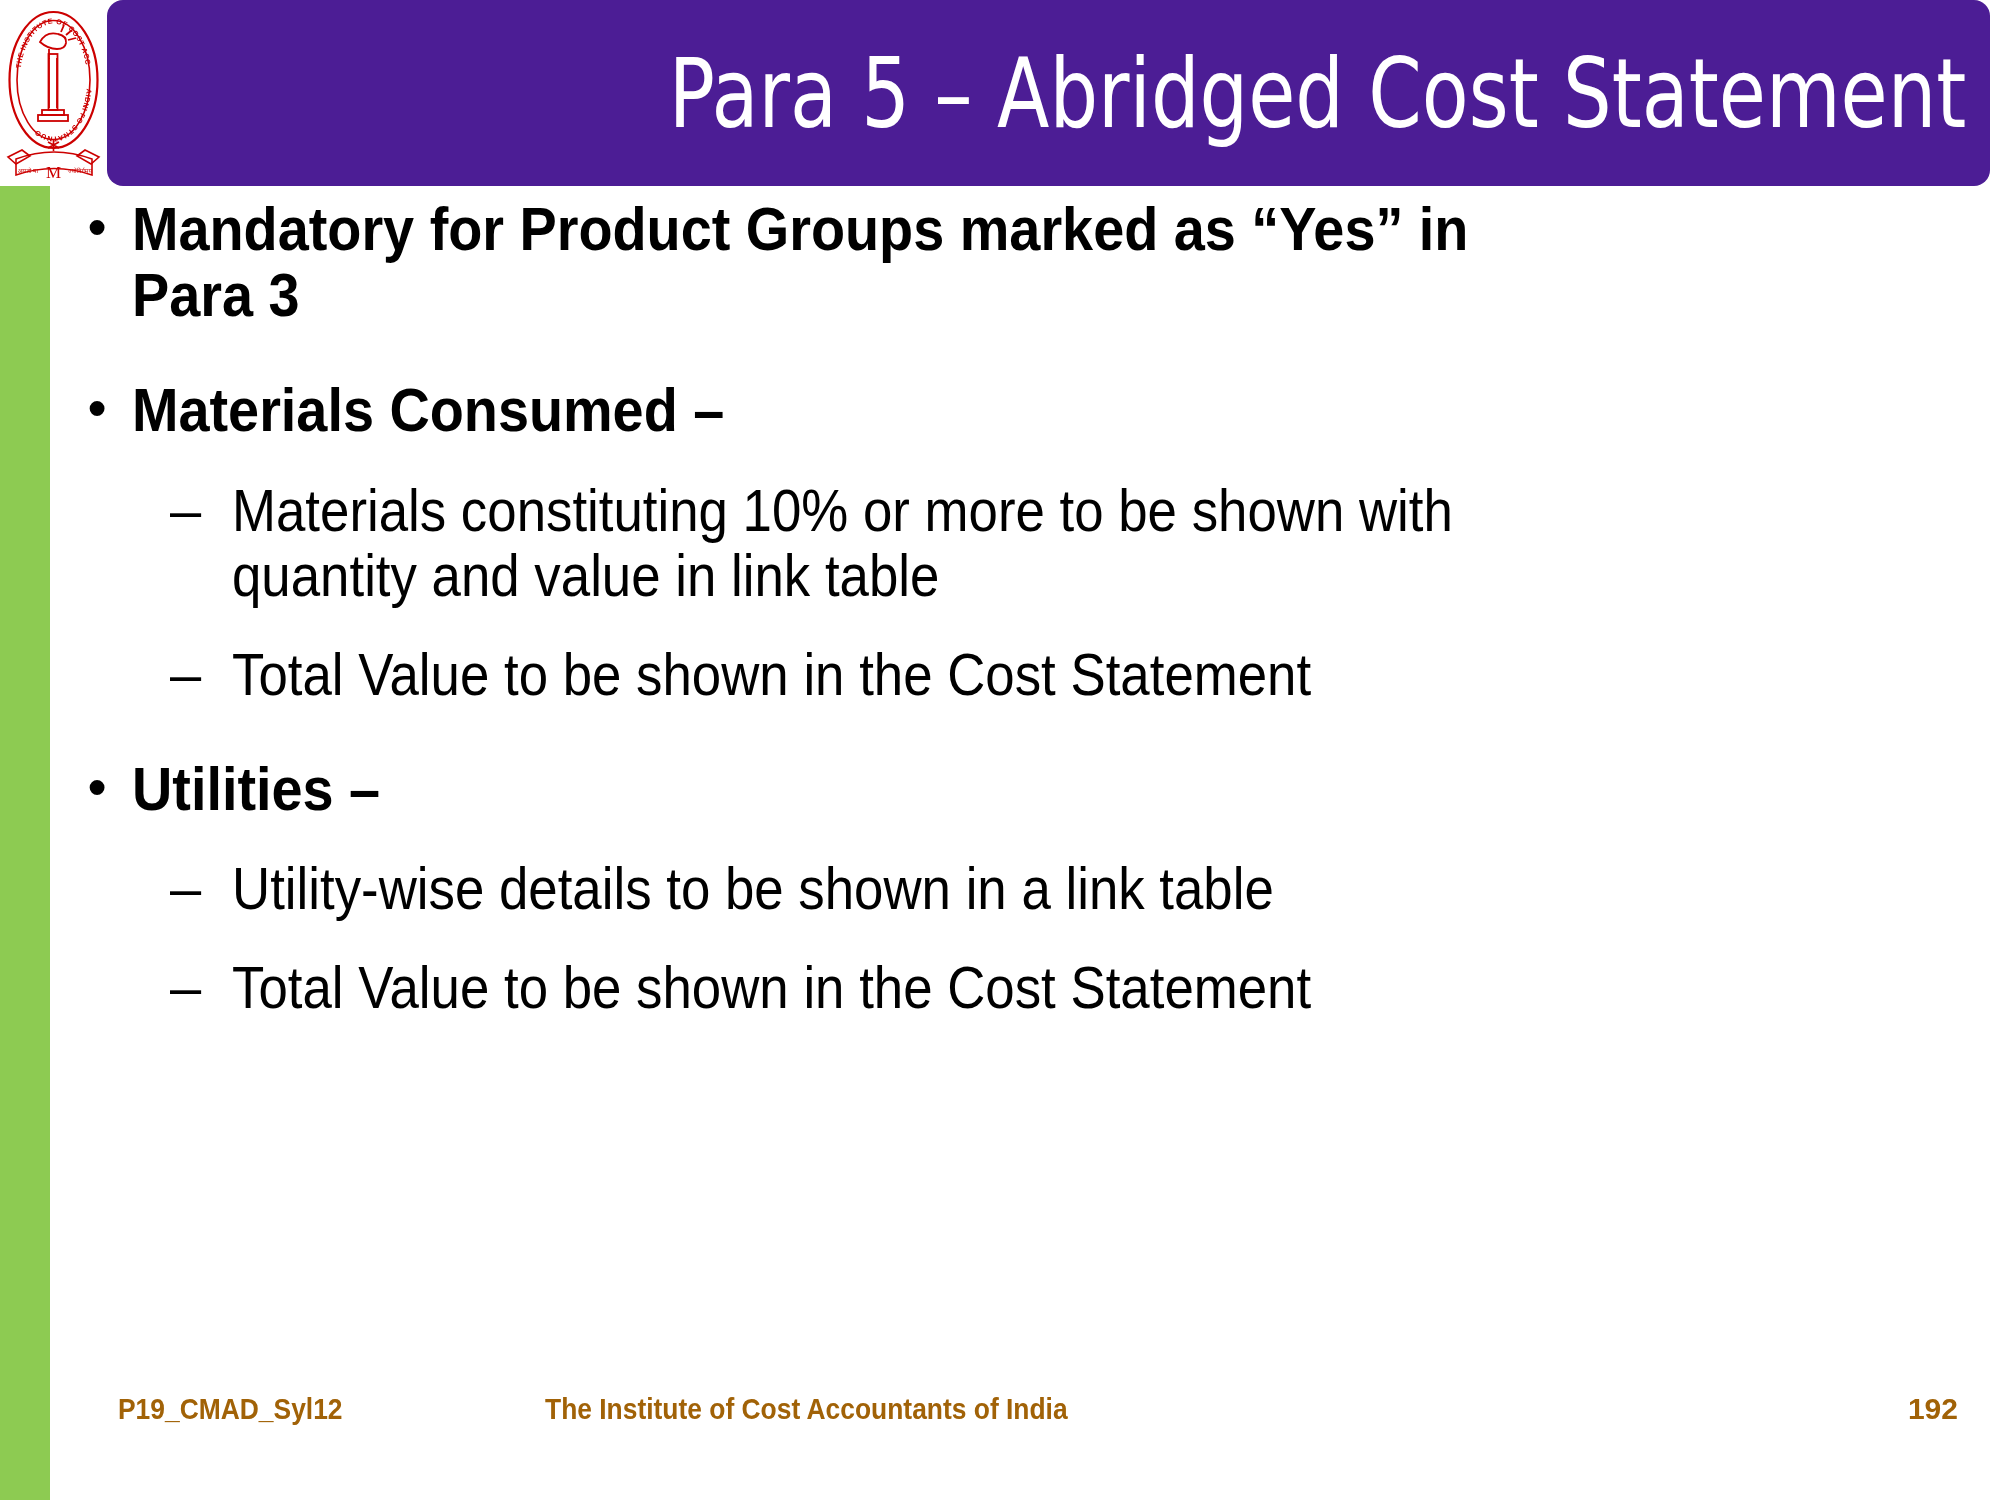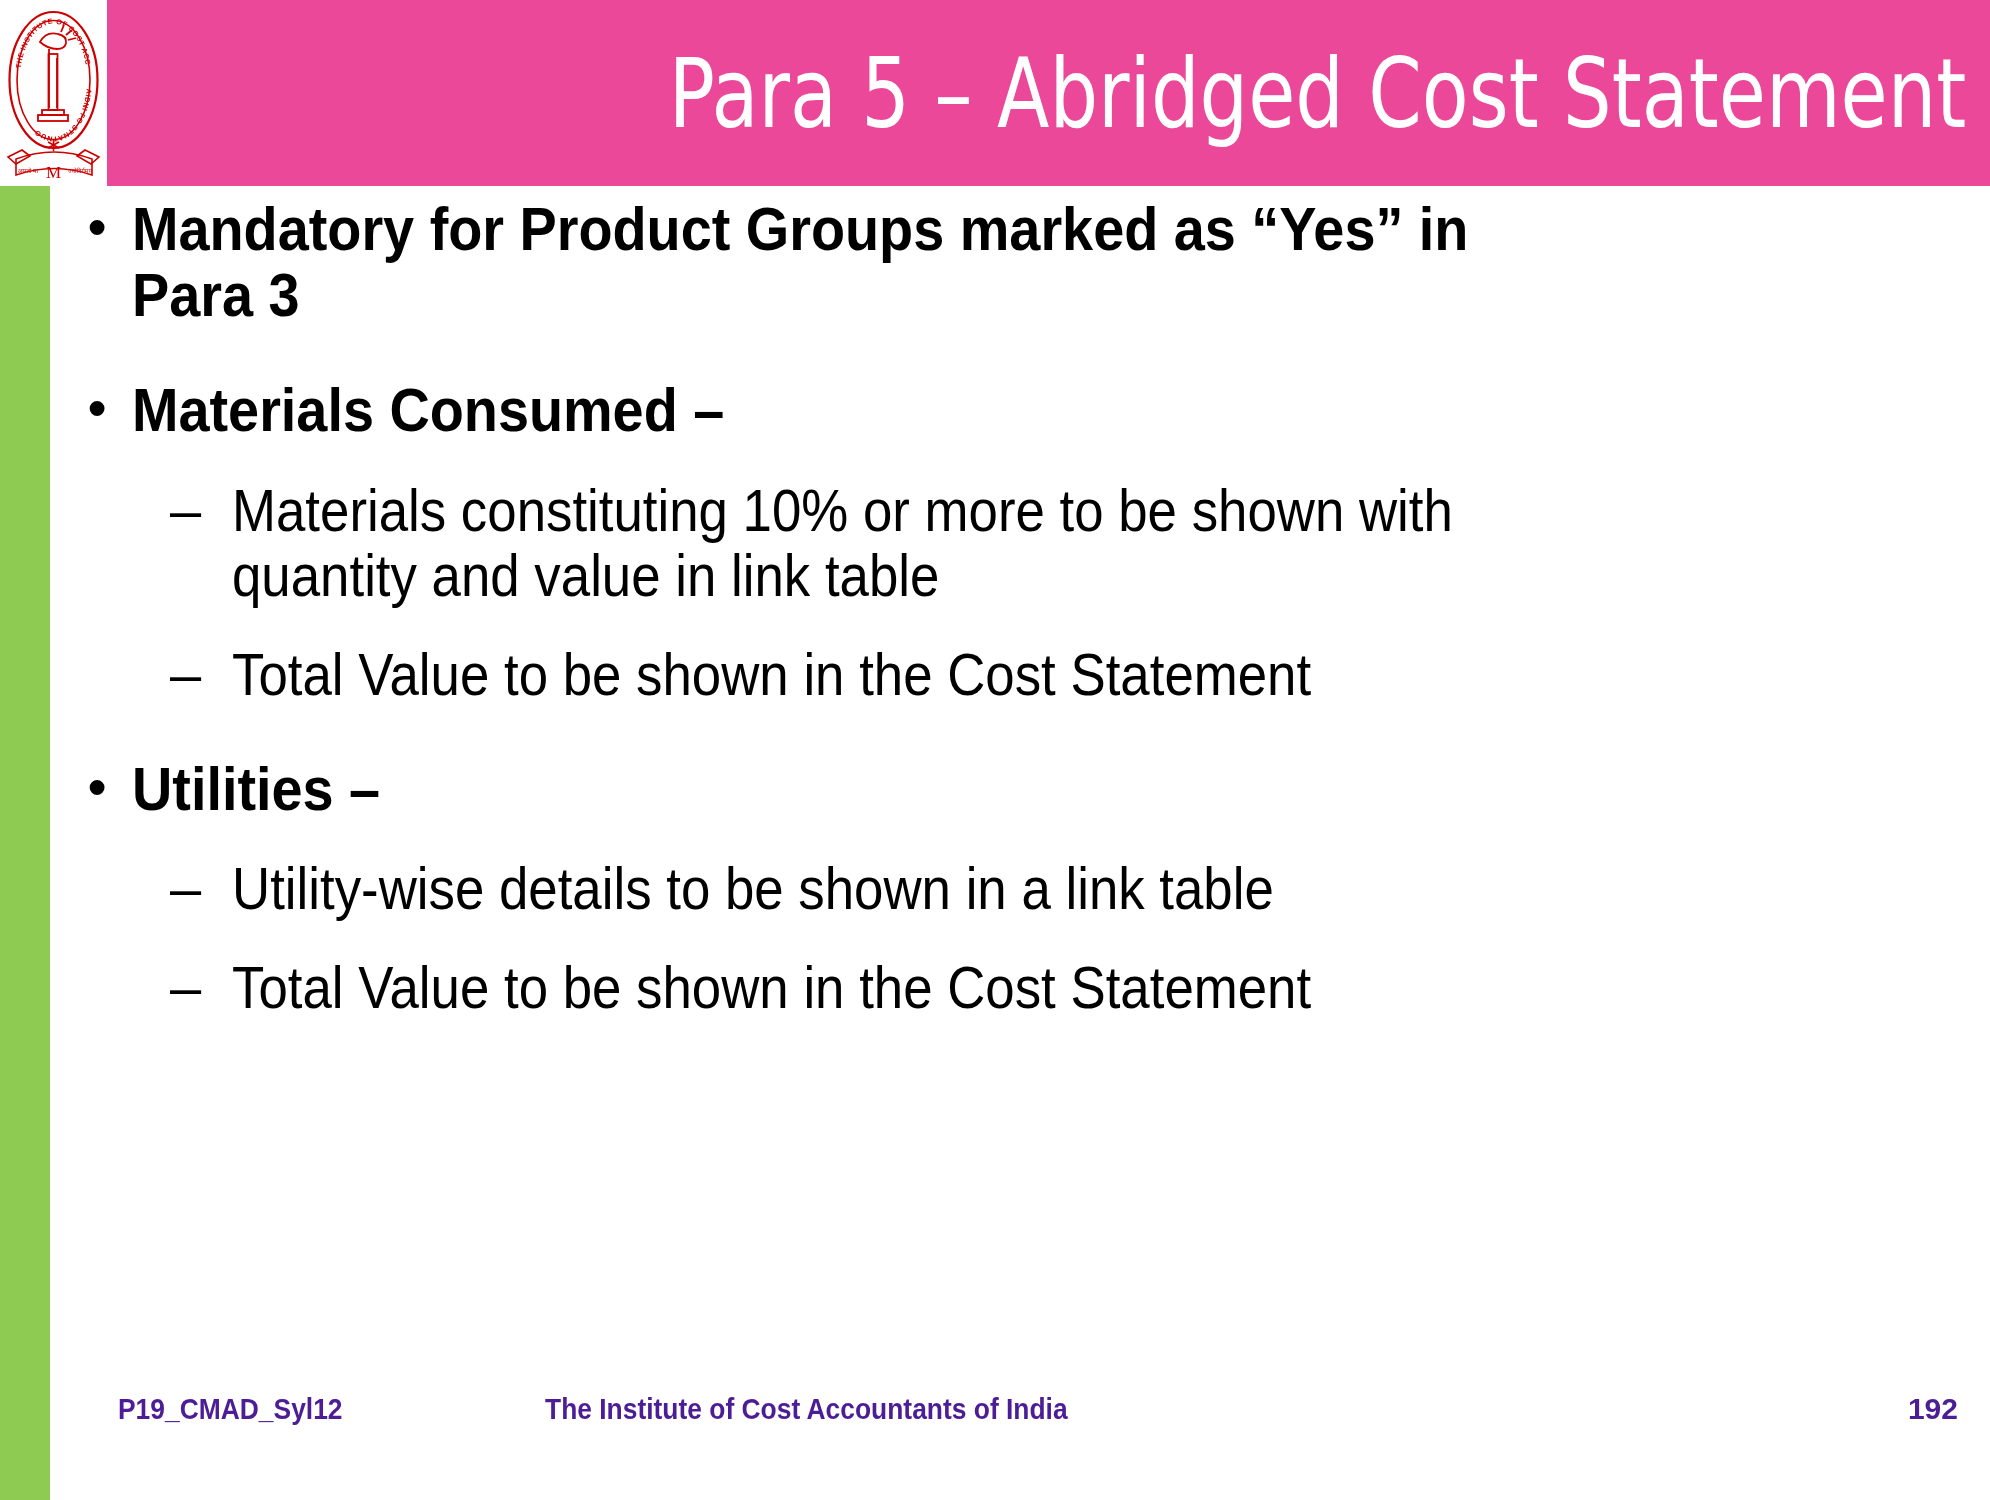--- a/index.html
+++ b/index.html
@@ -15,21 +15,22 @@
     font-family: "Liberation Sans", sans-serif;
   }
 
   
   #title-bar {
     position: absolute;
     left: 107px;
     top: 0;
     width: 1883px;
     height: 186px;
-    background: #ec4899;
+    background: #4c1d95;
+    border-radius: 16px;
   }
   #title-text {
     position: absolute;
     left: 0;
     top: 0;
     width: 1883px;
     height: 186px;
     display: flex;
     align-items: center;
     justify-content: flex-end;
@@ -126,21 +127,21 @@
   .gap-sm { height: 26px; }
   .gap-md { height: 40px; }
 
   
   #footer {
     position: absolute;
     left: 0;
     top: 1392px;
     width: 1990px;
     height: 60px;
-    color: #4c1d95;
+    color: #a16207;
     font-weight: bold;
     font-size: 30px;
     font-family: "Liberation Sans", sans-serif;
   }
   #footer .f-left  { position: absolute; left: 118px;  top: 0; transform: scaleX(0.88); transform-origin: left top; }
   #footer .f-mid   { position: absolute; left: 545px;  top: 0; transform: scaleX(0.88); transform-origin: left top; }
   #footer .f-right { position: absolute; right: 32px;  top: 0; }
 </style>
 </head>
 <body>

